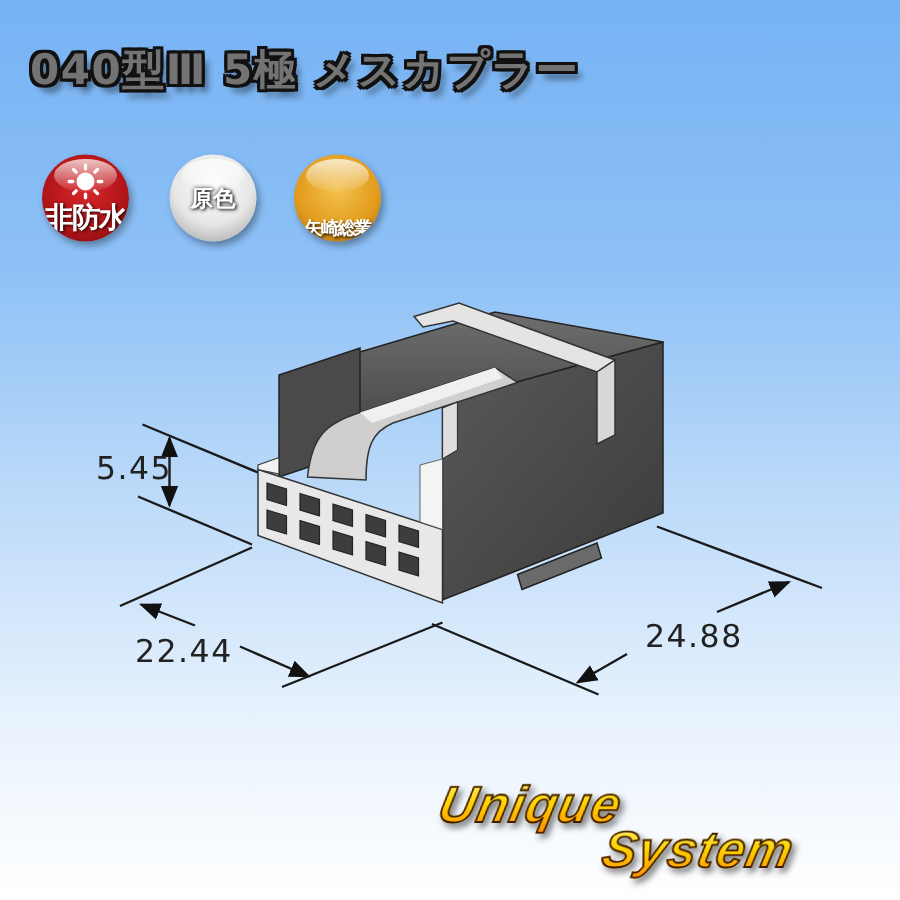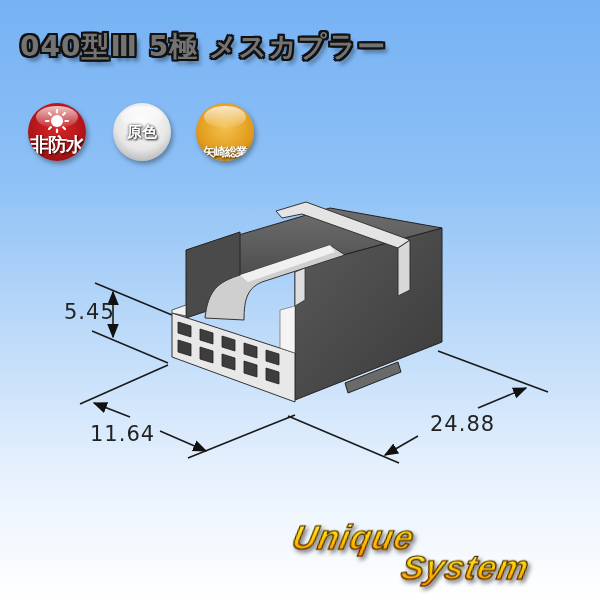--- a/index.html
+++ b/index.html
@@ -144,17 +144,17 @@
 
     <polygon points="178,340 191,344 191,356 178,352"></polygon>
     <polygon points="200,347 213,351 213,363 200,359"></polygon>
     <polygon points="222,354 235,358 235,370 222,366"></polygon>
     <polygon points="244,361 257,365 257,377 244,373"></polygon>
     <polygon points="266,368 279,372 279,384 266,380"></polygon>
   </g>
 </svg>
 
 <div class="dim" style="left:40px; top:300px;margin-left:24px;">5.45</div>
-<div class="dim" style="left:90px; top:422px;">11.64</div>
+<div class="dim" style="left:90px; top:422px;">22.44</div>
 <div class="dim" style="left:430px; top:412px;">24.88</div>
 
 <div class="logo" style="left:293px; top:518px;">Unique</div>
 <div class="logo" style="left:402px; top:548px;">System</div>
 
 </body></html>

